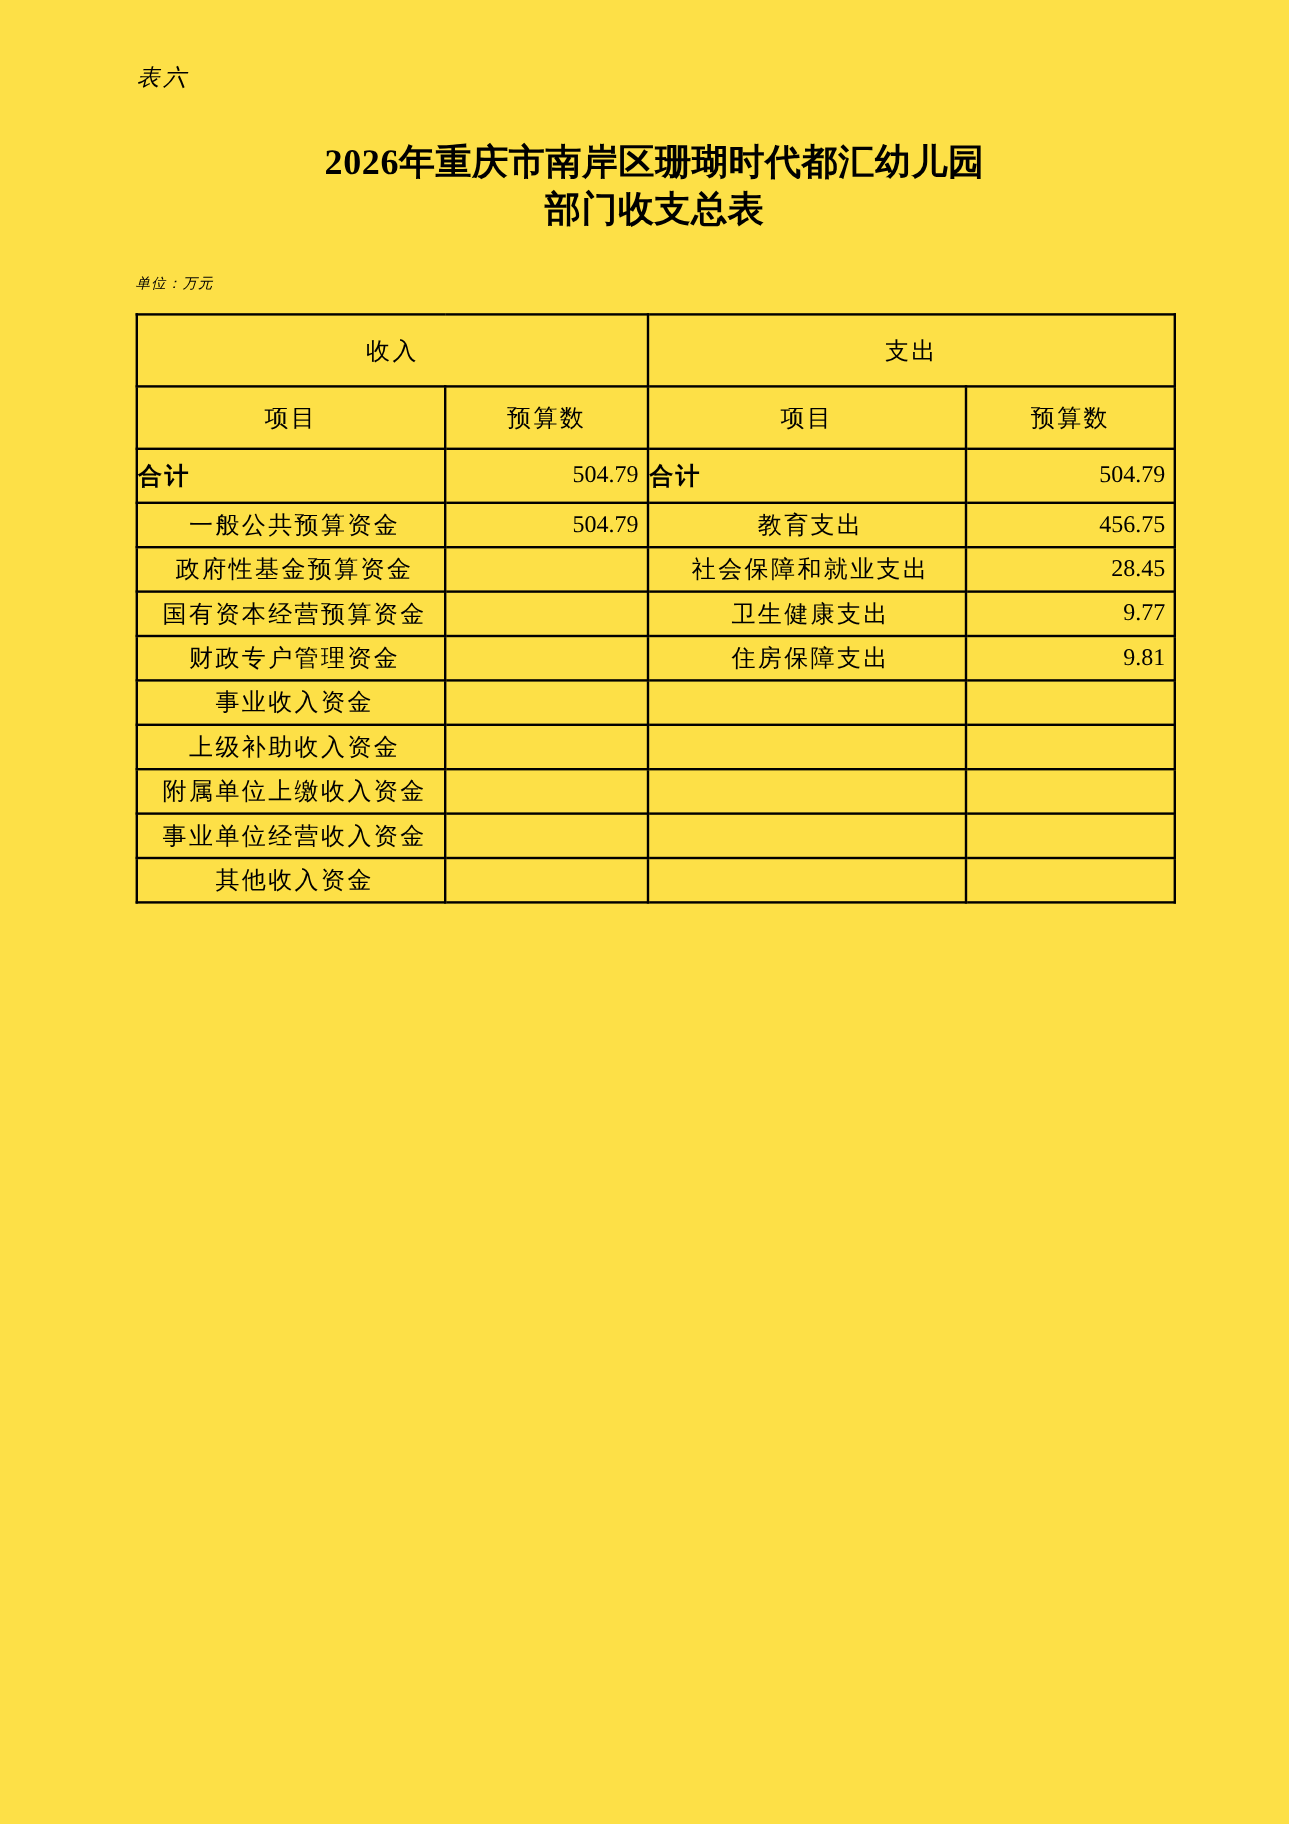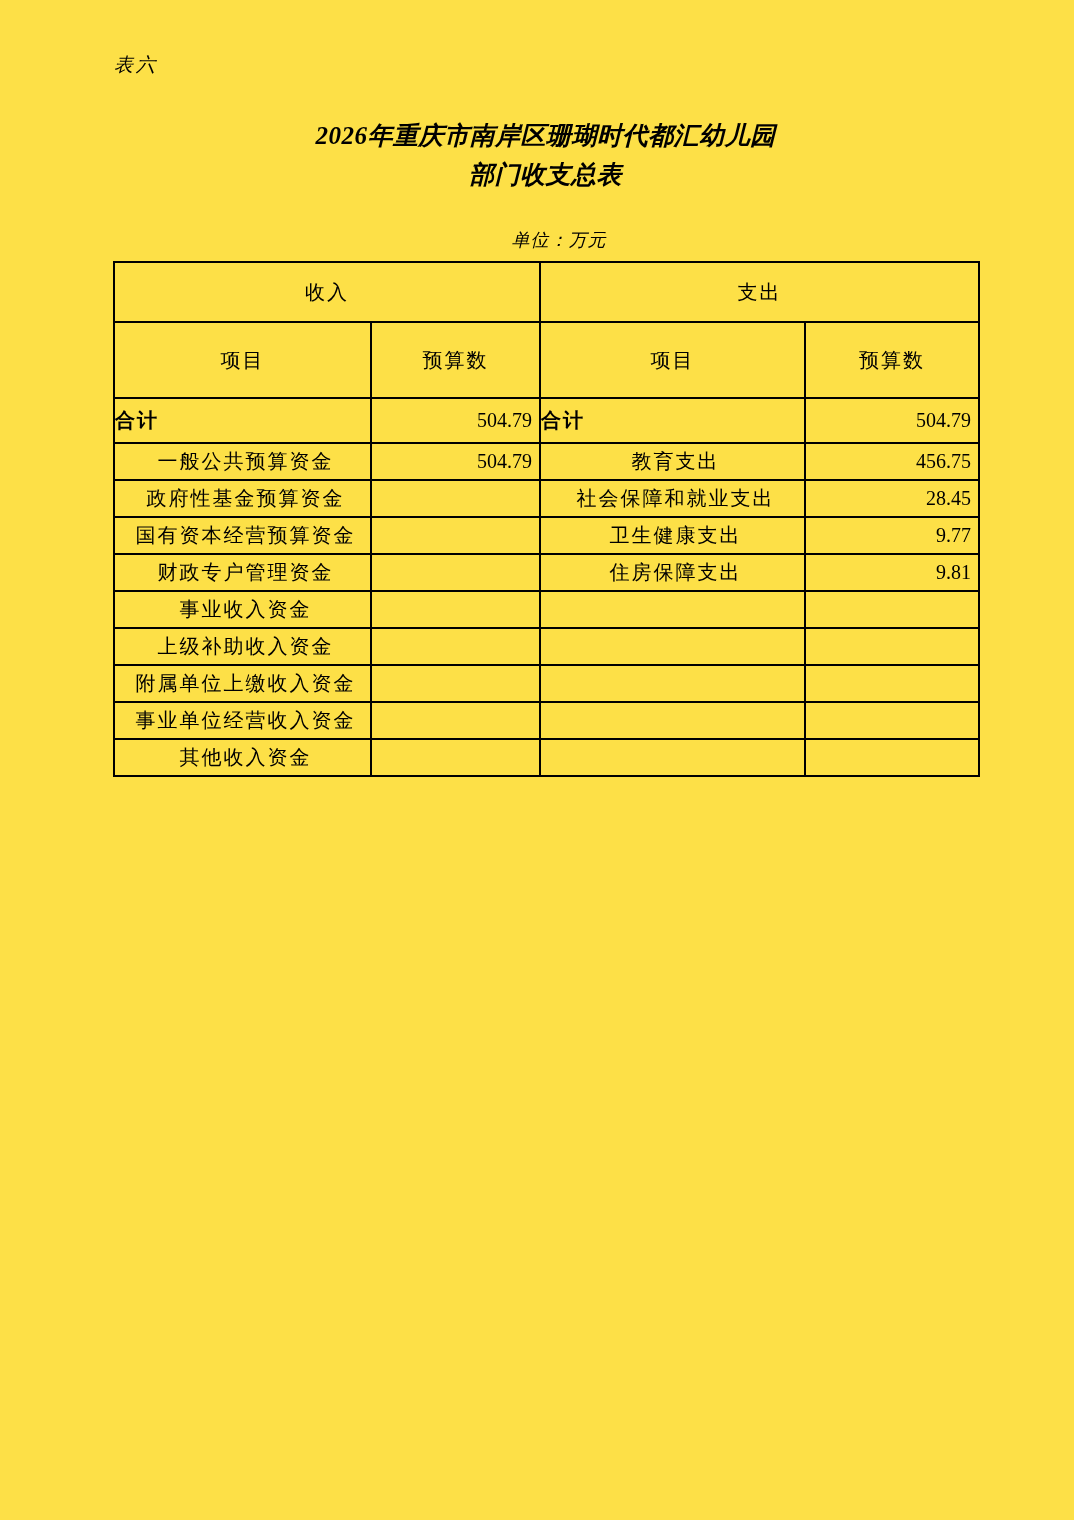--- a/index.html
+++ b/index.html
@@ -23,33 +23,32 @@
     font-size: 19px;
     font-style: italic;
     letter-spacing: 3px;
   }
   .doc-title {
     position: absolute;
     left: 113px;
     top: 116px;
     width: 865px;
     text-align: center;
-    font-size: 25px;
+    font-size: 30px;
     font-weight: bold;
     line-height: 39px;
     letter-spacing: 0.5px;
-    font-style: italic;
   }
   .unit-label {
     position: absolute;
     left: 113px;
     top: 228px;
     width: 892px;
-    text-align: center;
-    font-size: 18px;
+    text-align: left;
+    font-size: 12px;
     font-style: italic;
     letter-spacing: 1px;
   }
   table.budget-table {
     position: absolute;
     left: 113px;
     top: 261px;
     width: 865px;
     border-collapse: collapse;
     table-layout: fixed;
@@ -65,21 +64,21 @@
     vertical-align: middle;
     overflow: hidden;
     white-space: nowrap;
   }
   thead th {
     font-weight: normal;
     text-align: center;
     letter-spacing: 2px;
   }
   tr.group-header-row { height: 60px; }
-  tr.column-header-row { height: 76px; }
+  tr.column-header-row { height: 52px; }
   tr.total-row { height: 45px; }
   tbody tr.data-row { height: 37px; }
   td.total-label {
     text-align: left;
     font-weight: bold;
     letter-spacing: 2px;
   }
   td.item {
     text-align: center;
     padding-left: 6px;

